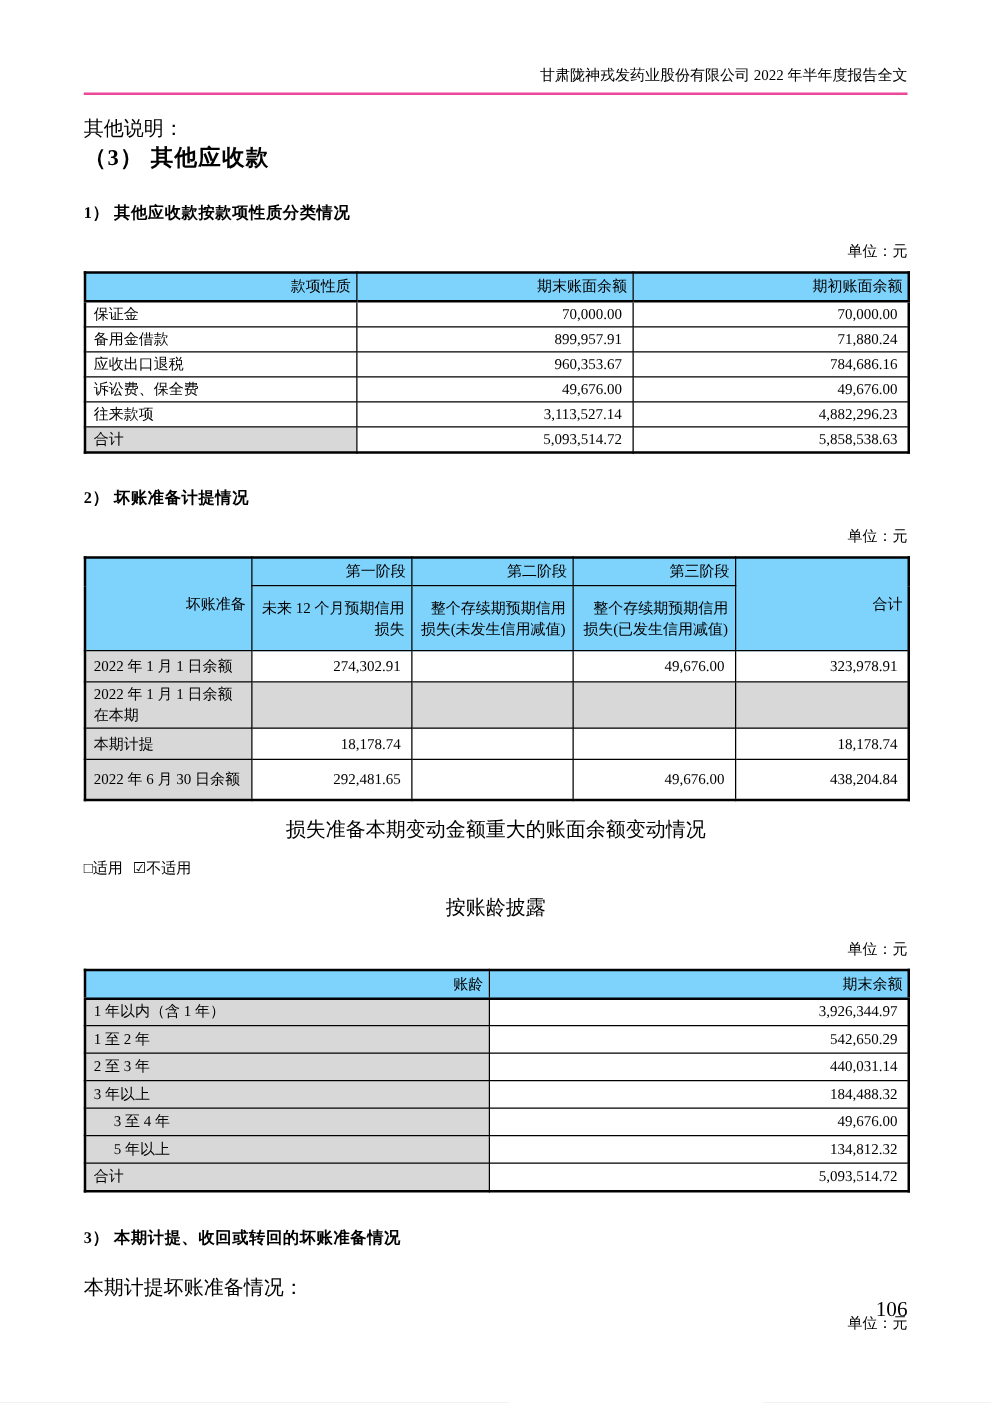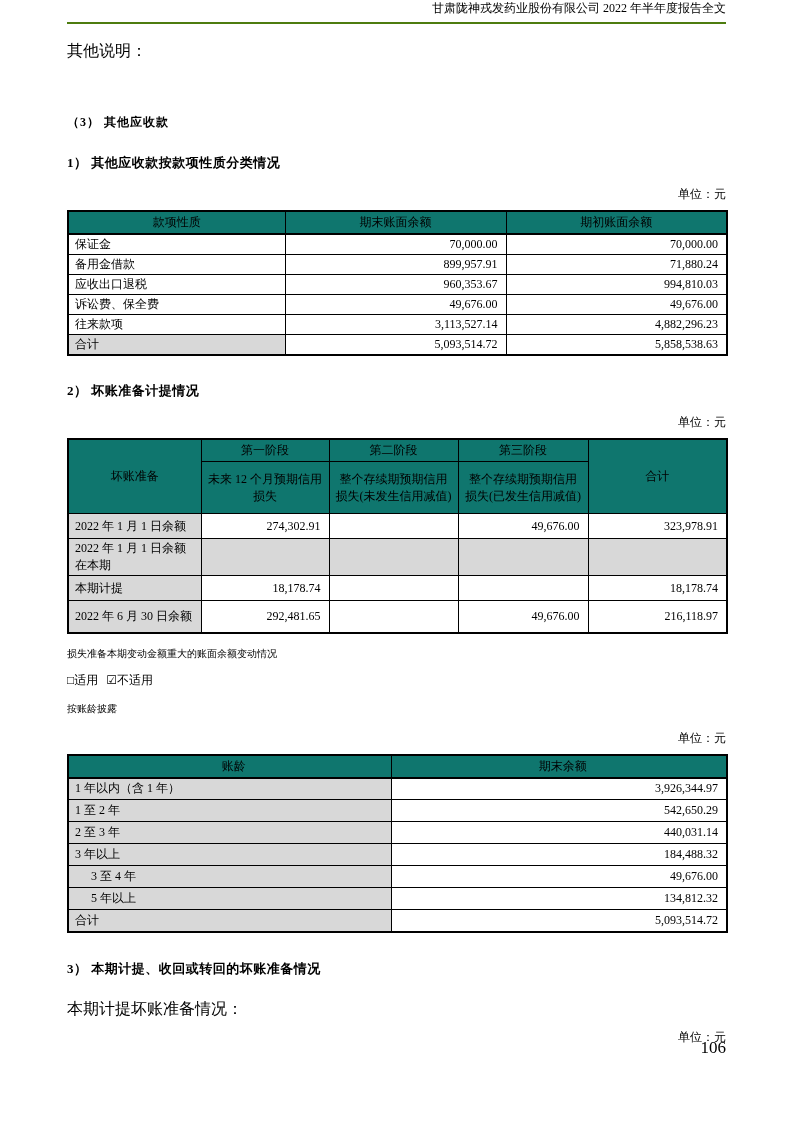--- a/index.html
+++ b/index.html
@@ -9,67 +9,67 @@
     width:793px; height:1122px;
     margin:0 auto;
     background:#ffffff;
     font-family:"Liberation Serif","DejaVu Serif",serif;
     color:#000;
     overflow:hidden;
   }
   .content { margin:0 67px; width:659px; }
 
   .doc-header {
-    padding-bottom:5px;
+    padding-top:52px; padding-bottom:5px;
     text-align:right;
     font-size:12px;
-    border-bottom:2px solid #4d7c0f;
+    border-bottom:2px solid #ec4899;
   }
 
   .note { font-size:16px; margin-top:17px; }
 
-  .h-sec  { font-size:12px; font-weight:bold; margin-top:52px; letter-spacing:1px; }
+  .h-sec  { font-size:18px; font-weight:bold; letter-spacing:1px; }
   .h-sub  { font-size:13px;   font-weight:bold; margin-top:23px; letter-spacing:0.5px; }
 
   .unit { text-align:right; font-size:12px; margin-top:14px; }
 
   table {
     border-collapse:collapse;
     table-layout:fixed;
     width:659px;
     margin-top:7px;
     font-size:12px;
   }
   table, th, td { border:1px solid #000; }
   table { border-width:2px; }
   th {
-    background:#0f766e;
+    background:#7dd3fc;
     font-weight:normal;
-    text-align:center;
+    text-align:right;
     padding:2px 4px;
   }
   td { padding:1px 6px; height:18px; }
   td.num { text-align:right; padding-right:8px; }
   td.lbl { text-align:left; }
   .shade { background:#d8d8d8; }
   .thick-b { border-bottom-width:2px; }
 
   .t1 th { height:21px; }
   .t1 td { height:17px; }
 
   .t2 th.stage { height:21px; }
   .t2 th.sub   { height:52px; padding:2px 5px; }
   .t2 td { height:25px; }
   .t2 td.tall { height:32px; }
 
   .t3 th { height:22px;padding-left:12px; }
   .t3 td { height:22px; }
   .t3 td.indent { padding-left:22px; }
 
-  .cond { font-size:10px; margin-top:13px; }
+  .cond { font-size:16px; margin-top:13px;text-align:center; }
   .checkline { font-size:12px; margin-top:11px; }
   .checkline .box { margin-right:8px; }
 
   .page-number {
     position:absolute;
     right:67px; top:1038px;
     font-size:17px;
   }
 </style>
 </head>
@@ -110,21 +110,21 @@
           <td class="num">70,000.00</td>
         </tr>
         <tr>
           <td class="lbl">备用金借款</td>
           <td class="num">899,957.91</td>
           <td class="num">71,880.24</td>
         </tr>
         <tr>
           <td class="lbl">应收出口退税</td>
           <td class="num">960,353.67</td>
-          <td class="num">994,810.03</td>
+          <td class="num">784,686.16</td>
         </tr>
         <tr>
           <td class="lbl">诉讼费、保全费</td>
           <td class="num">49,676.00</td>
           <td class="num">49,676.00</td>
         </tr>
         <tr>
           <td class="lbl">往来款项</td>
           <td class="num">3,113,527.14</td>
           <td class="num">4,882,296.23</td>
@@ -183,21 +183,21 @@
           <td class="num">18,178.74</td>
           <td class="num"></td>
           <td class="num"></td>
           <td class="num">18,178.74</td>
         </tr>
         <tr>
           <td class="lbl shade tall">2022 年 6 月 30 日余额</td>
           <td class="num">292,481.65</td>
           <td class="num"></td>
           <td class="num">49,676.00</td>
-          <td class="num">216,118.97</td>
+          <td class="num">438,204.84</td>
         </tr>
       </tbody>
     </table>
 
     <p class="cond">损失准备本期变动金额重大的账面余额变动情况</p>
 
     <p class="checkline">
       <span class="box">□适用</span><span>☑不适用</span>
     </p>
 

